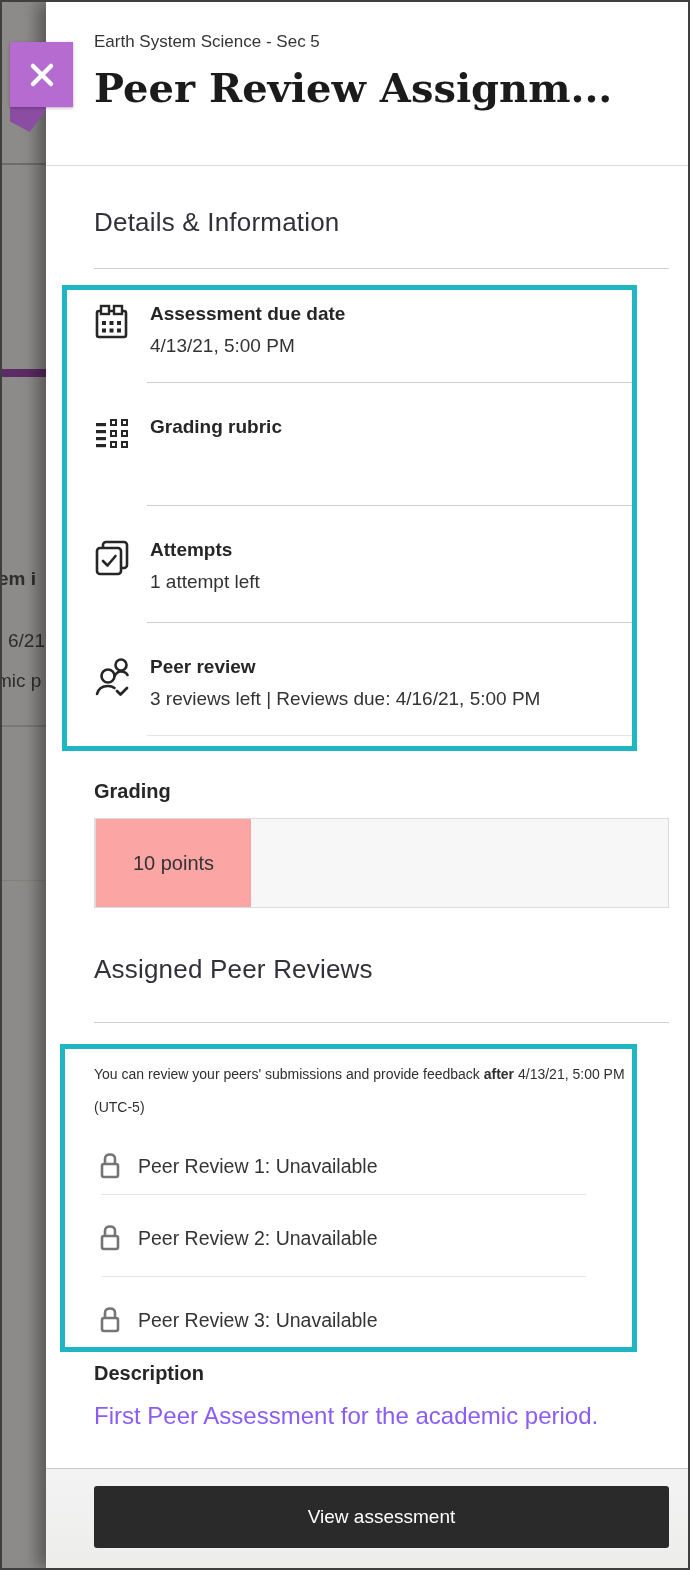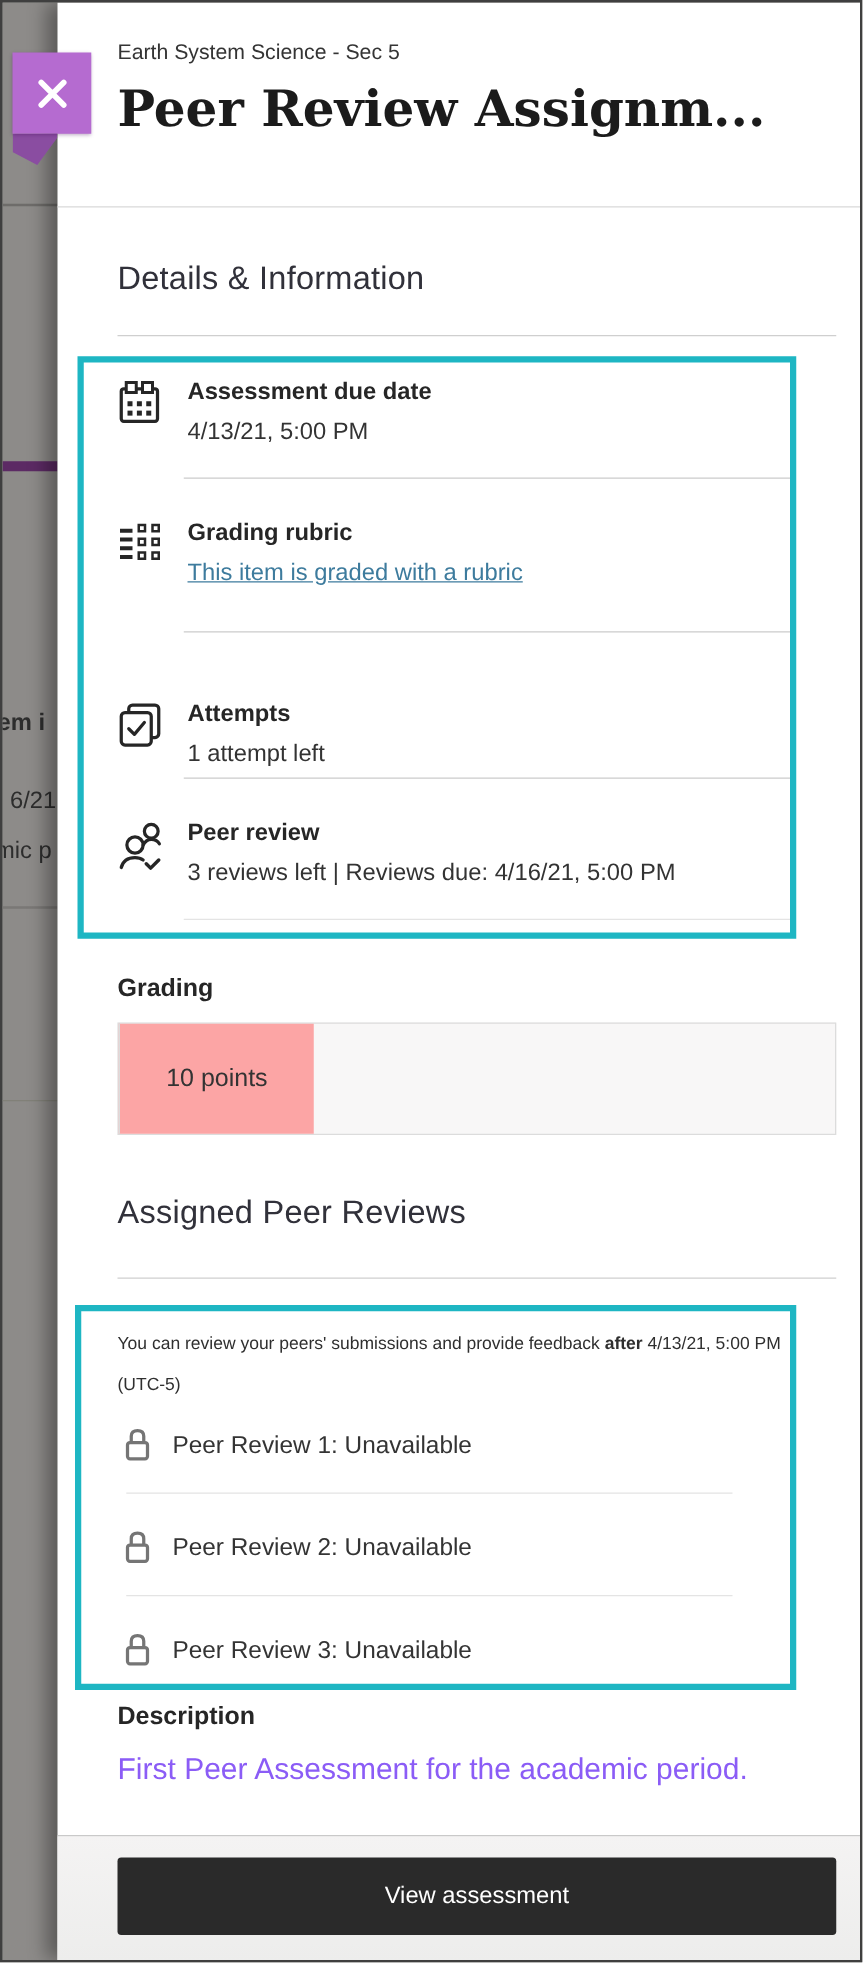--- a/index.html
+++ b/index.html
@@ -179,26 +179,25 @@
                 <rect x="29" y="4" width="3" height="3"></rect>
               <rect x="18" y="15" width="3" height="3"></rect>
                 <rect x="29" y="15" width="3" height="3"></rect>
               <rect x="18" y="26" width="3" height="3"></rect>
                 <rect x="29" y="26" width="3" height="3"></rect>
             </g>
           </svg>
         </div>
         <div>
           <div class="d-title">Grading rubric</div>
-          <a href="#" class="d-link">This item is graded with a rubric</a>
         </div>
       </div>
       <div class="row-hr" style="top:215px;"></div>
 
-      <div class="d-row" style="top:248px;margin-top:22px;">
+      <div class="d-row" style="top:248px;">
         <div class="d-icon">
           <svg width="36" height="38" viewBox="0 0 36 38">
             <rect x="9" y="2" width="24" height="26" rx="3" fill="none" stroke="#262626" stroke-width="2.6"></rect>
             <rect x="3" y="8" width="24" height="26" rx="3" fill="#ffffff" stroke="#262626" stroke-width="2.6"></rect>
             <path d="M9 21 l4.5 4.5 L21.5 16" fill="none" stroke="#262626" stroke-width="2.6" stroke-linecap="round" stroke-linejoin="round"></path>
           </svg>
         </div>
         <div>
           <div class="d-title">Attempts</div>
           <div class="d-sub">1 attempt left</div>
@@ -228,21 +227,21 @@
     <div class="grade-box">
       <div class="grade-right">10 points</div>
     </div>
 
     <h2 class="h2 assigned">Assigned Peer Reviews</h2>
     <div class="hr-content under-assigned"></div>
 
     <div class="tealbox box2">
       <p class="apr-text"><span>You can review your peers' submissions and provide feedback </span><b>after</b><span> 4/13/21, 5:00 PM (UTC-5)</span></p>
 
-      <div class="lock-row" style="top:93px;">
+      <div class="lock-row" style="top:103px;">
         <span>
           <svg width="22" height="28" viewBox="0 0 22 28">
             <path d="M6 12 L6 7 q0 -4.5 5 -4.5 q5 0 5 4.5 L16 12" fill="none" stroke="#757575" stroke-width="2.6"></path>
             <rect x="3" y="12" width="16" height="13" rx="2" fill="none" stroke="#757575" stroke-width="2.6"></rect>
           </svg>
         </span>
         <span>Peer Review 1: Unavailable</span>
       </div>
       <div class="row-hr faint" style="top:145px; left:36px;"></div>
 

